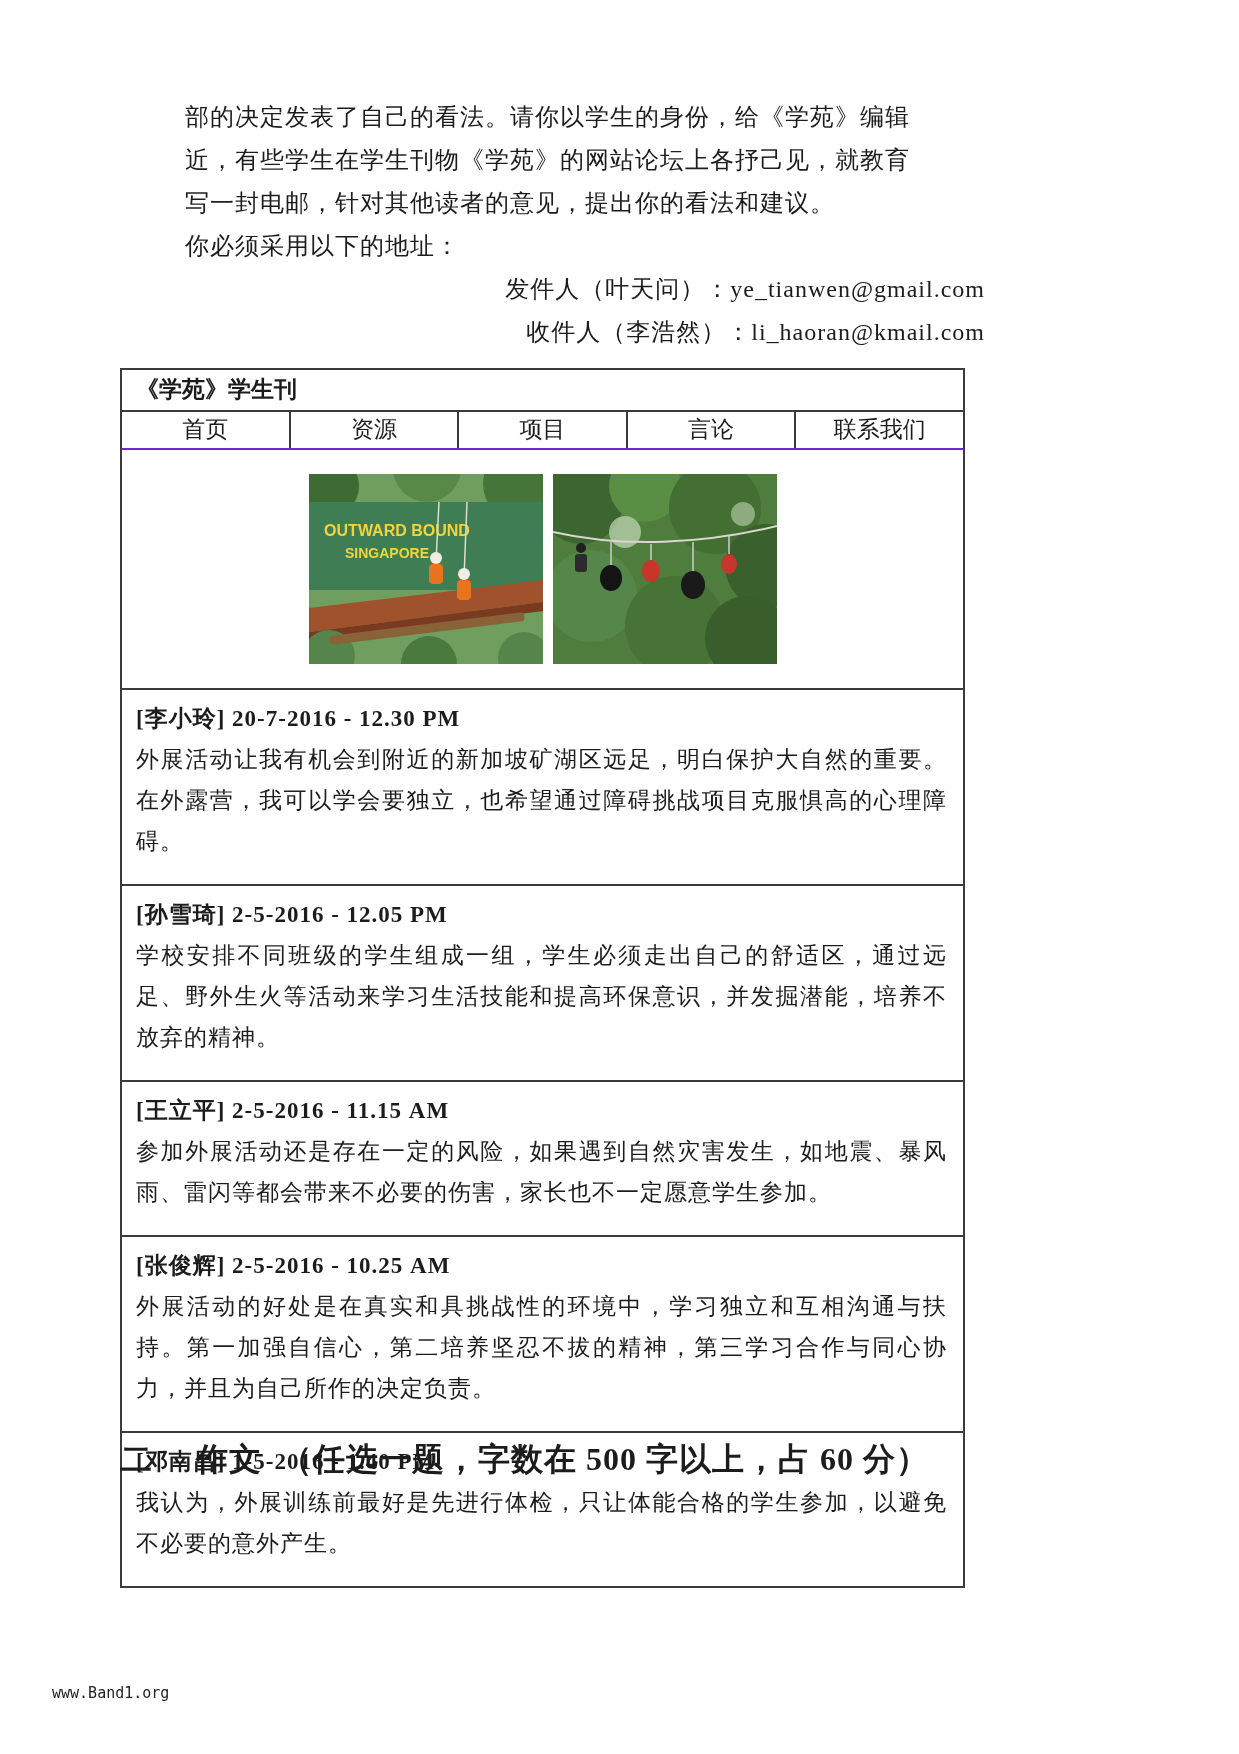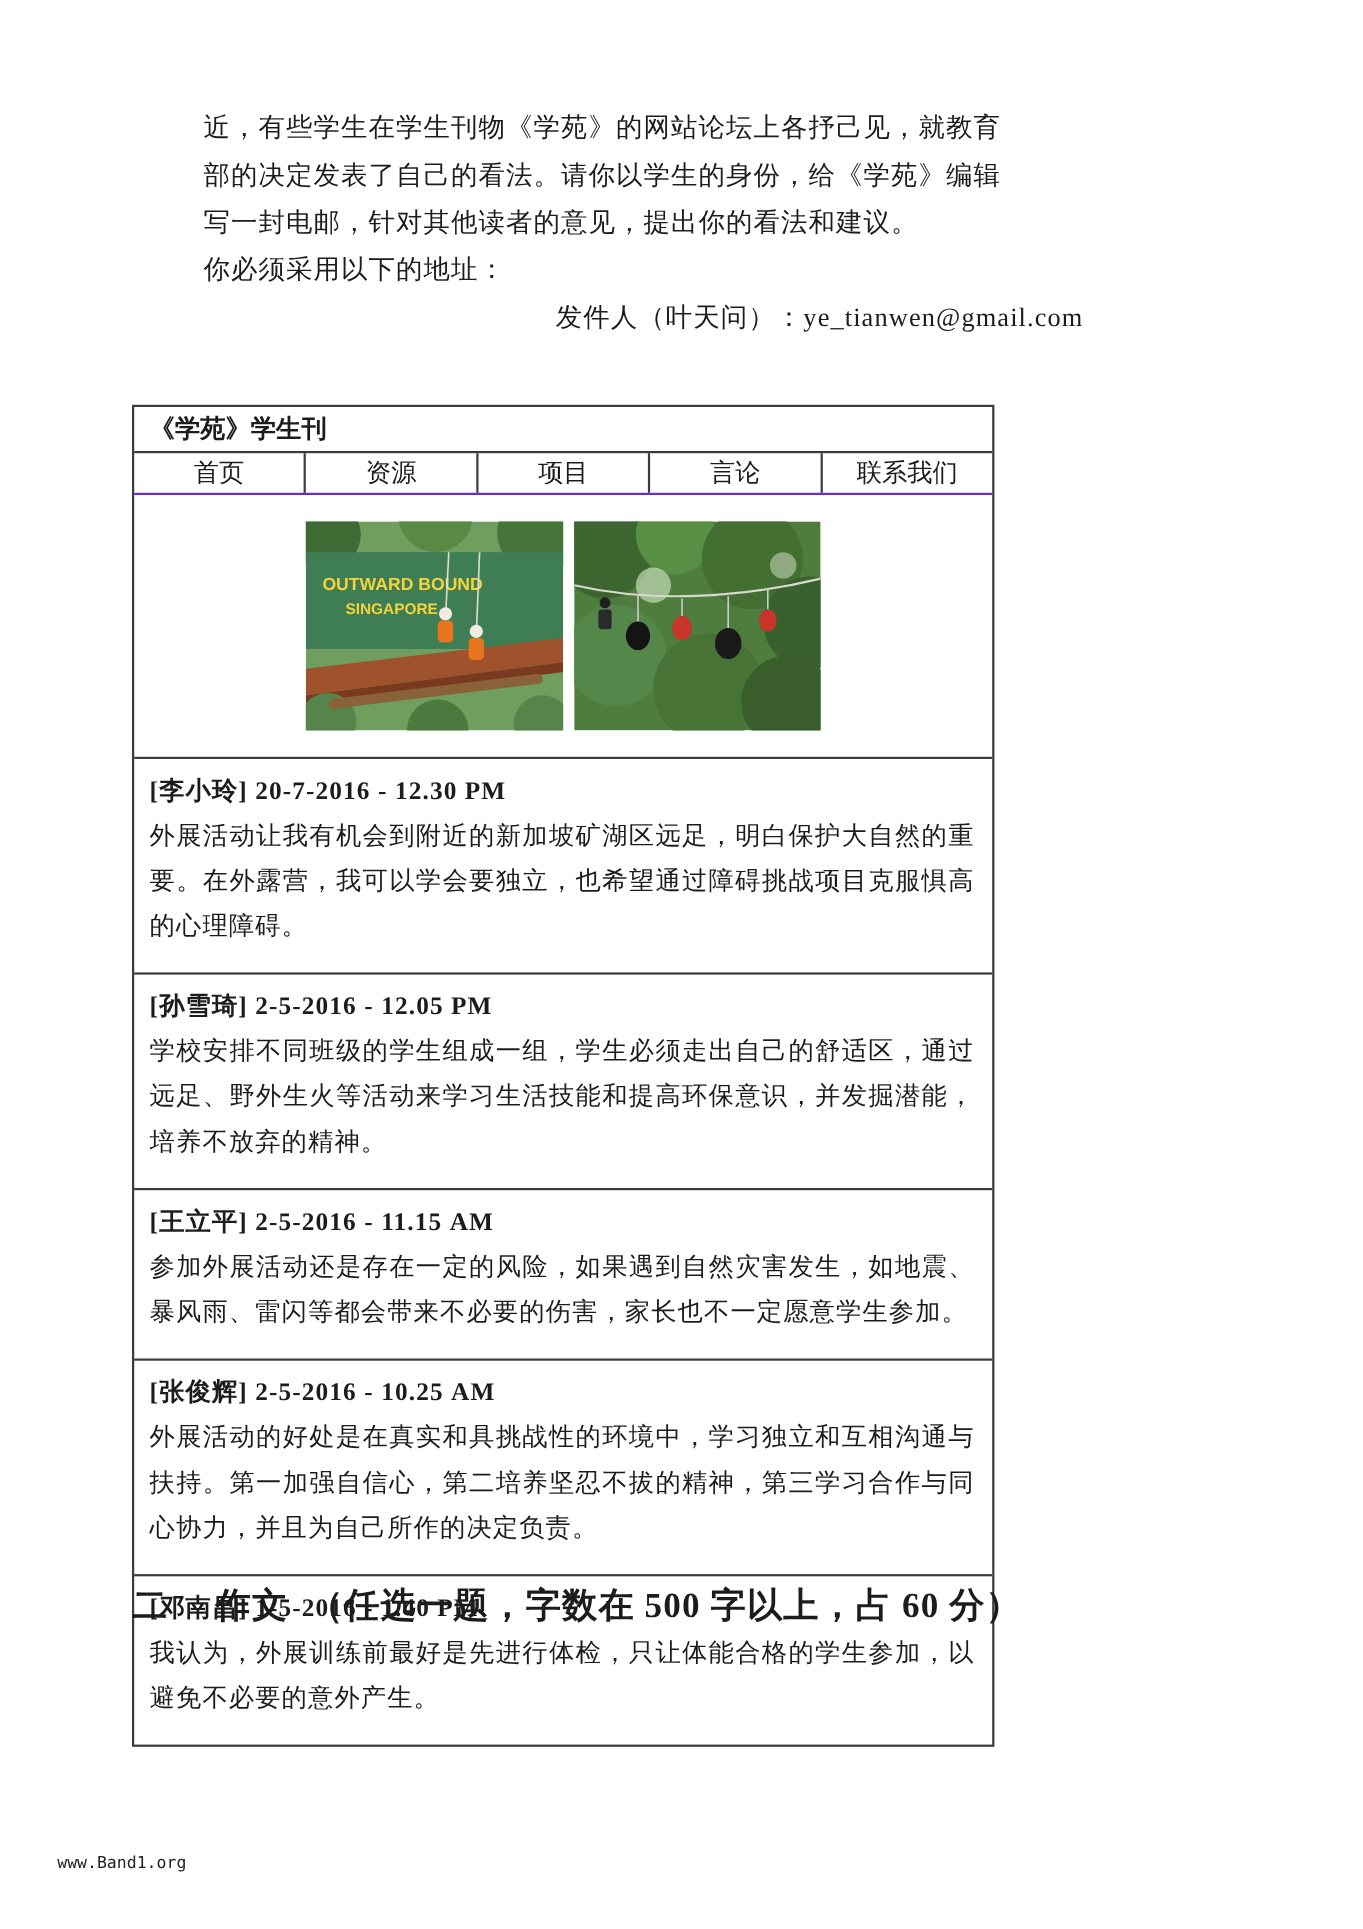--- a/index.html
+++ b/index.html
@@ -24,21 +24,21 @@
     line-height: 43px;
     letter-spacing: 1px;
   }
   .intro .addr { padding-left: 52px; text-align: right; }
 
   
   .site-table {
     position: absolute;
     left: 120px;
     top: 368px;
-    width: 784px;
+    width: 845px;
     border: 2px solid #3b3b3b;
     box-sizing: border-box;
     font-size: 23px;
   }
   .masthead {
     border-bottom: 2px solid #3b3b3b;
     font-weight: bold;
     padding: 5px 14px;
     line-height: 30px;
   }
@@ -115,25 +115,26 @@
     font-size: 15px;
     color: #222;
   }
 </style>
 </head>
 <body>
 
 <div class="page">
 
   <div class="intro">
+    <div>部的决定发表了自己的看法。请你以学生的身份，给《学苑》编辑</div>
     <div>近，有些学生在学生刊物《学苑》的网站论坛上各抒己见，就教育</div>
-    <div>部的决定发表了自己的看法。请你以学生的身份，给《学苑》编辑</div>
     <div>写一封电邮，针对其他读者的意见，提出你的看法和建议。</div>
     <div>你必须采用以下的地址：</div>
     <div class="addr">发件人（叶天问）：ye_tianwen@gmail.com</div>
+    <div class="addr">收件人（李浩然）：li_haoran@kmail.com</div>
   </div>
 
   <div class="site-table">
 
     <div class="masthead">《学苑》学生刊</div>
 
     <div class="nav-row">
       <div class="nav-cell">首页</div>
       <div class="nav-cell">资源</div>
       <div class="nav-cell">项目</div>

